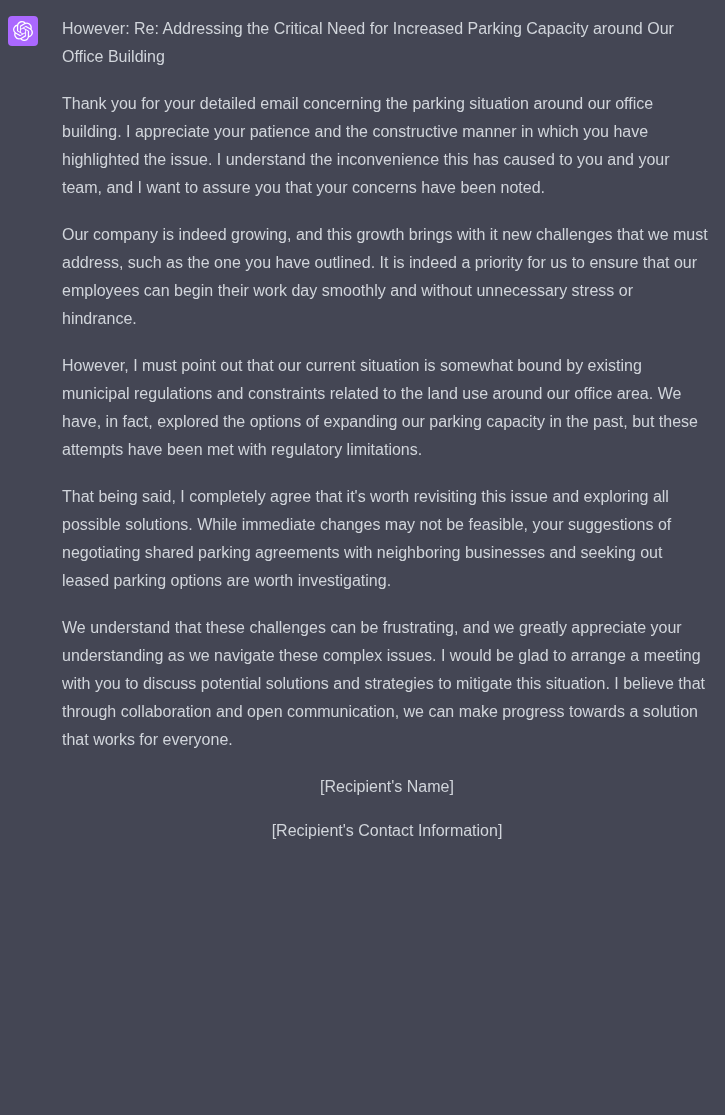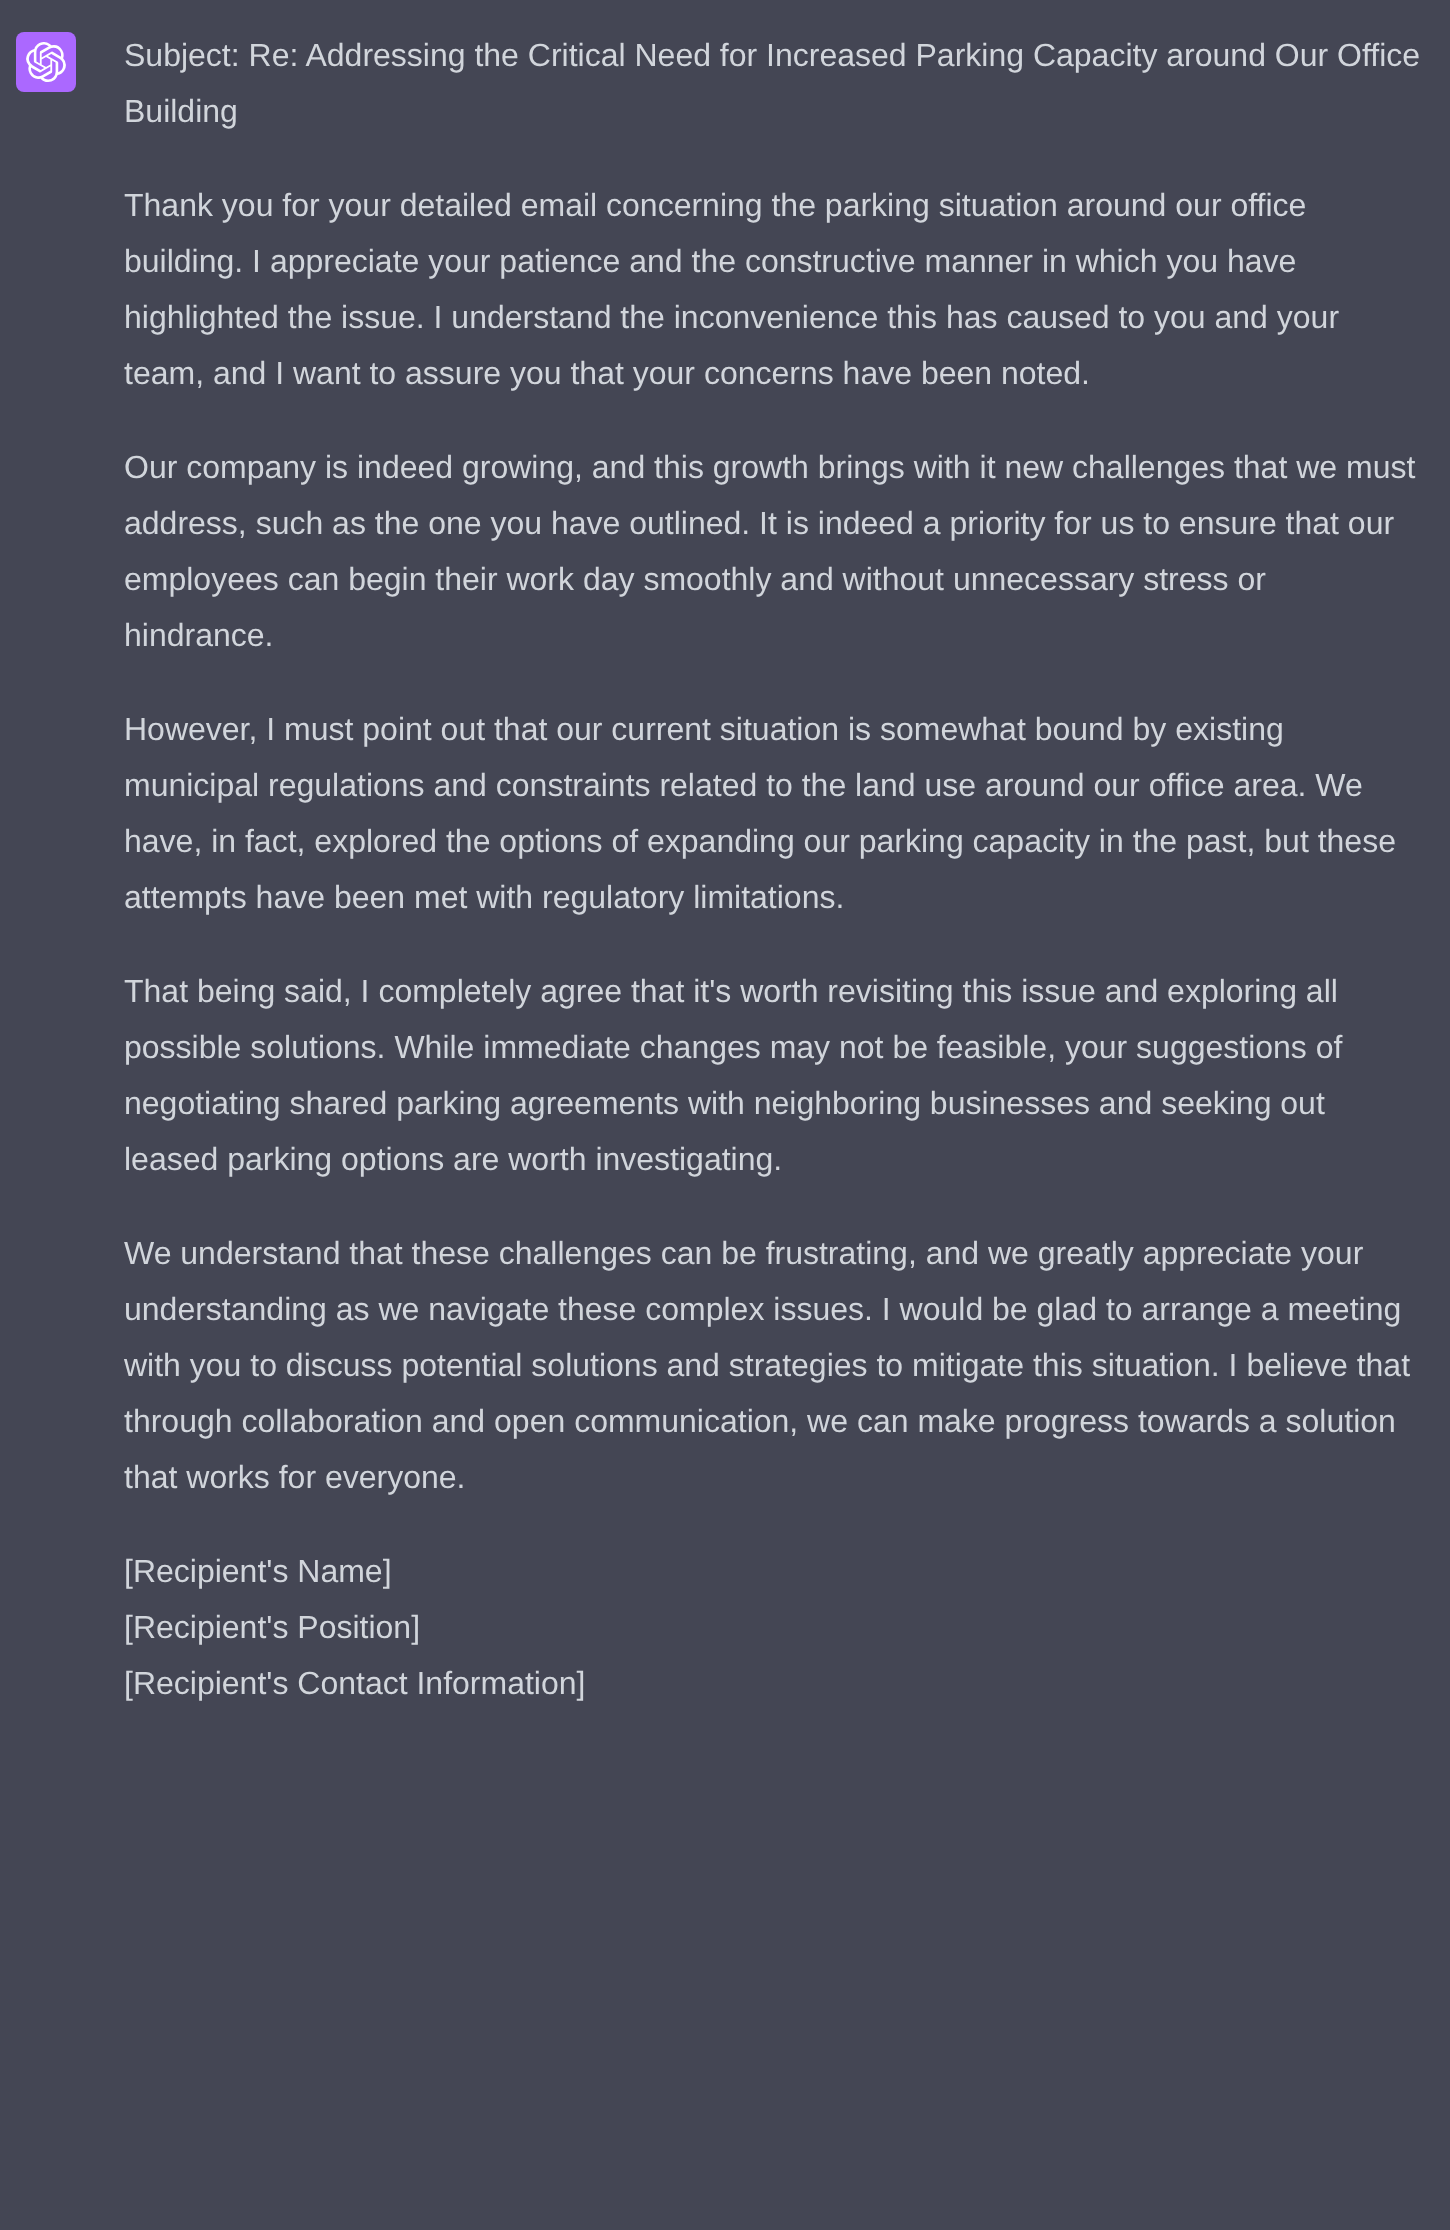--- a/index.html
+++ b/index.html
@@ -45,38 +45,38 @@
   .message-content {
     flex: 1;
     min-width: 0;
     margin-left: 24px;
   }
   .message-content p {
     margin: 0 0 19px 0;
     white-space: pre-wrap;
   }
   .signature .sig-line {
-    margin: 0;
+    margin: 16px;
+    text-align: center;
   }
 </style>
 </head>
 <body>
 
 <div class="message-row">
   <div class="avatar">
     <svg viewBox="0 0 24 24" fill="currentColor" xmlns="http://www.w3.org/2000/svg" aria-hidden="true">
       <path d="M22.2819 9.8211a5.9847 5.9847 0 0 0-.5157-4.9108 6.0462 6.0462 0 0 0-6.5098-2.9A6.0651 6.0651 0 0 0 4.9807 4.1818a5.9847 5.9847 0 0 0-3.9977 2.9 6.0462 6.0462 0 0 0 .7427 7.0966 5.98 5.98 0 0 0 .511 4.9107 6.051 6.051 0 0 0 6.5146 2.9001A5.9847 5.9847 0 0 0 13.2599 24a6.0557 6.0557 0 0 0 5.7718-4.2058 5.9894 5.9894 0 0 0 3.9977-2.9001 6.0557 6.0557 0 0 0-.7475-7.073zm-9.022 12.6081a4.4755 4.4755 0 0 1-2.8764-1.0408l.1419-.0804 4.7783-2.7582a.7948.7948 0 0 0 .3927-.6813v-6.7369l2.02 1.1686a.071.071 0 0 1 .038.052v5.5826a4.504 4.504 0 0 1-4.4945 4.4944zm-9.6607-4.1254a4.4708 4.4708 0 0 1-.5346-3.0137l.142.0852 4.783 2.7582a.7712.7712 0 0 0 .7806 0l5.8428-3.3685v2.3324a.0804.0804 0 0 1-.0332.0615L9.74 19.9502a4.4992 4.4992 0 0 1-6.1408-1.6464zM2.3408 7.8956a4.485 4.485 0 0 1 2.3655-1.9728V11.6a.7664.7664 0 0 0 .3879.6765l5.8144 3.3543-2.0201 1.1685a.0757.0757 0 0 1-.071 0l-4.8303-2.7865A4.504 4.504 0 0 1 2.3408 7.8956zm16.5963 3.8558L13.1038 8.364 15.1192 7.2a.0757.0757 0 0 1 .071 0l4.8303 2.7913a4.4944 4.4944 0 0 1-.6765 8.1042v-5.6772a.79.79 0 0 0-.407-.667zm2.0107-3.0231l-.142-.0852-4.7735-2.7818a.7759.7759 0 0 0-.7854 0L9.409 9.2297V6.8974a.0662.0662 0 0 1 .0284-.0615l4.8303-2.7866a4.4992 4.4992 0 0 1 6.6802 4.66zM8.3065 12.863l-2.02-1.1638a.0804.0804 0 0 1-.038-.0567V6.0742a4.4992 4.4992 0 0 1 7.3757-3.4537l-.142.0805L8.704 5.459a.7948.7948 0 0 0-.3927.6813zm1.0976-2.3654l2.602-1.4998 2.6069 1.4998v2.9994l-2.5974 1.4997-2.6067-1.4997Z"></path>
     </svg>
   </div>
   <div class="message-content">
-    <p>Subject: Re: Addressing the Critical Need for Increased Parking Capacity around Our Office Building</p>
+    <p>However: Re: Addressing the Critical Need for Increased Parking Capacity around Our Office Building</p>
     <p>Thank you for your detailed email concerning the parking situation around our office building. I appreciate your patience and the constructive manner in which you have highlighted the issue. I understand the inconvenience this has caused to you and your team, and I want to assure you that your concerns have been noted.</p>
     <p>Our company is indeed growing, and this growth brings with it new challenges that we must address, such as the one you have outlined. It is indeed a priority for us to ensure that our employees can begin their work day smoothly and without unnecessary stress or hindrance.</p>
     <p>However, I must point out that our current situation is somewhat bound by existing municipal regulations and constraints related to the land use around our office area. We have, in fact, explored the options of expanding our parking capacity in the past, but these attempts have been met with regulatory limitations.</p>
     <p>That being said, I completely agree that it's worth revisiting this issue and exploring all possible solutions. While immediate changes may not be feasible, your suggestions of negotiating shared parking agreements with neighboring businesses and seeking out leased parking options are worth investigating.</p>
     <p>We understand that these challenges can be frustrating, and we greatly appreciate your understanding as we navigate these complex issues. I would be glad to arrange a meeting with you to discuss potential solutions and strategies to mitigate this situation. I believe that through collaboration and open communication, we can make progress towards a solution that works for everyone.</p>
     <div class="signature">
       <div class="sig-line">[Recipient's Name]</div>
-      <div class="sig-line">[Recipient's Position]</div>
       <div class="sig-line">[Recipient's Contact Information]</div>
     </div>
   </div>
 </div>
 
 </body></html>

